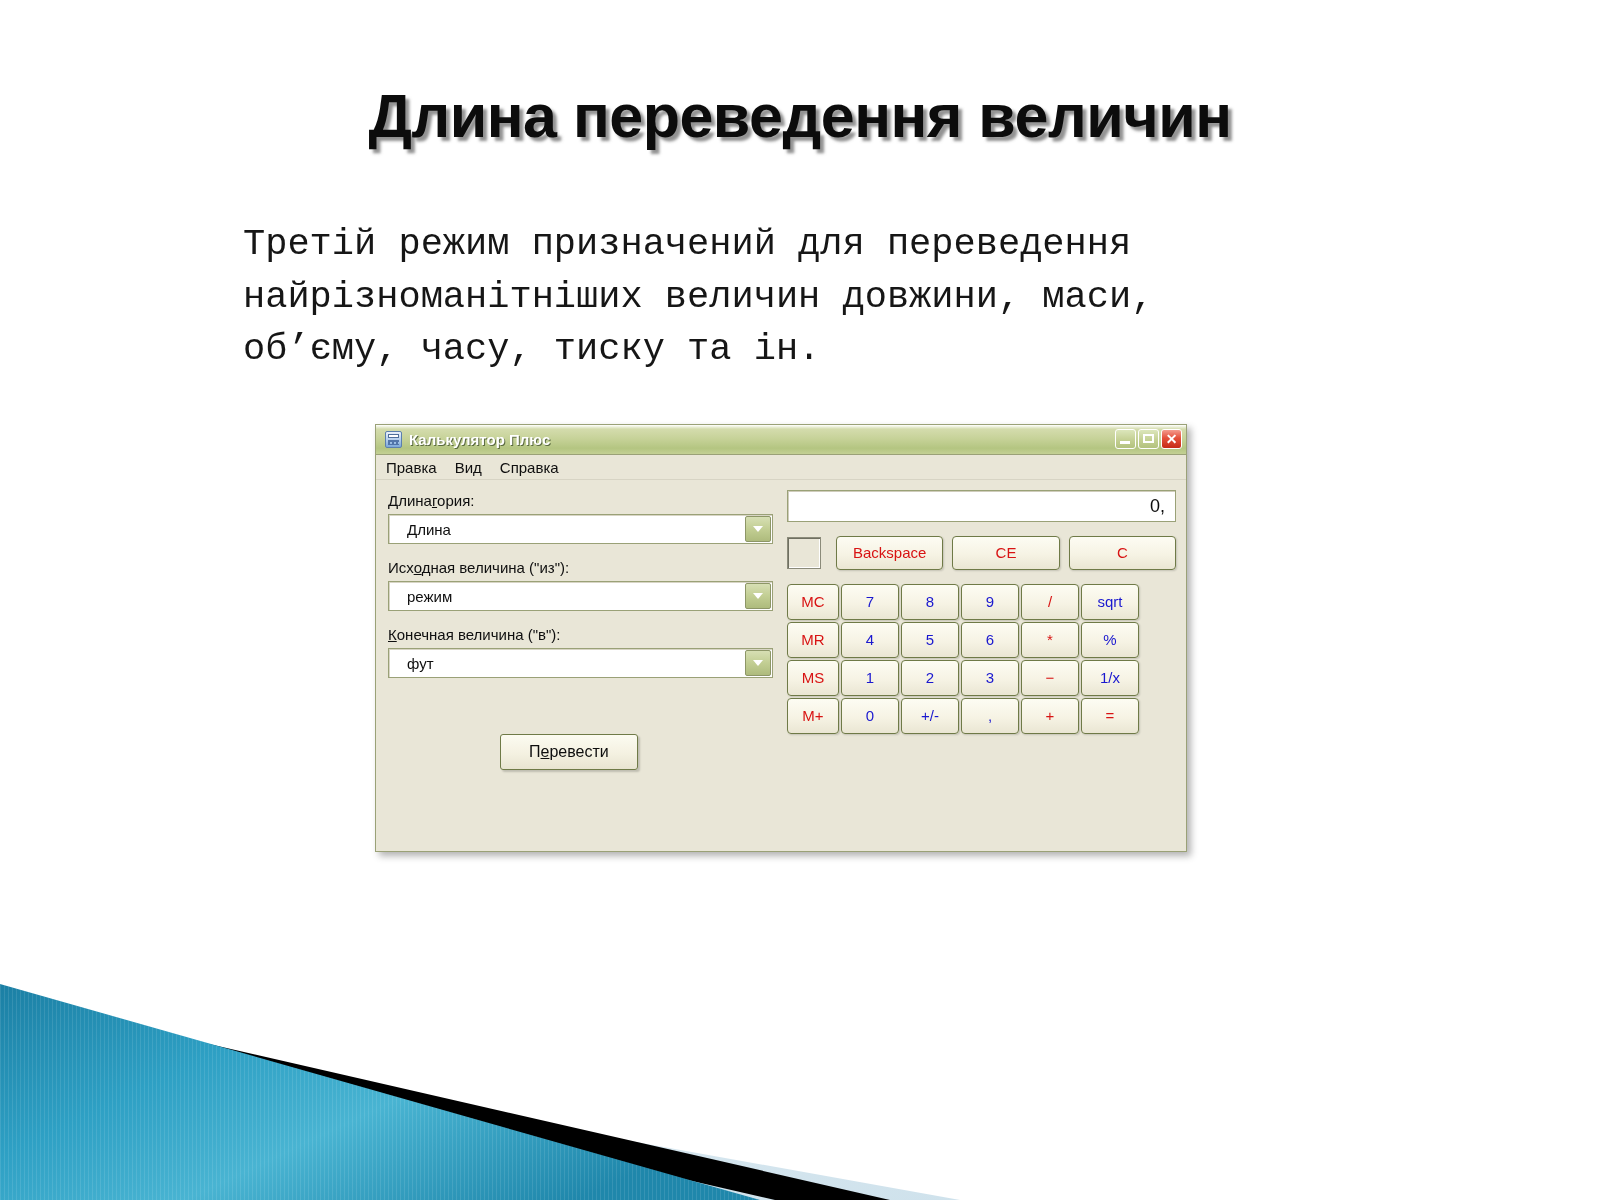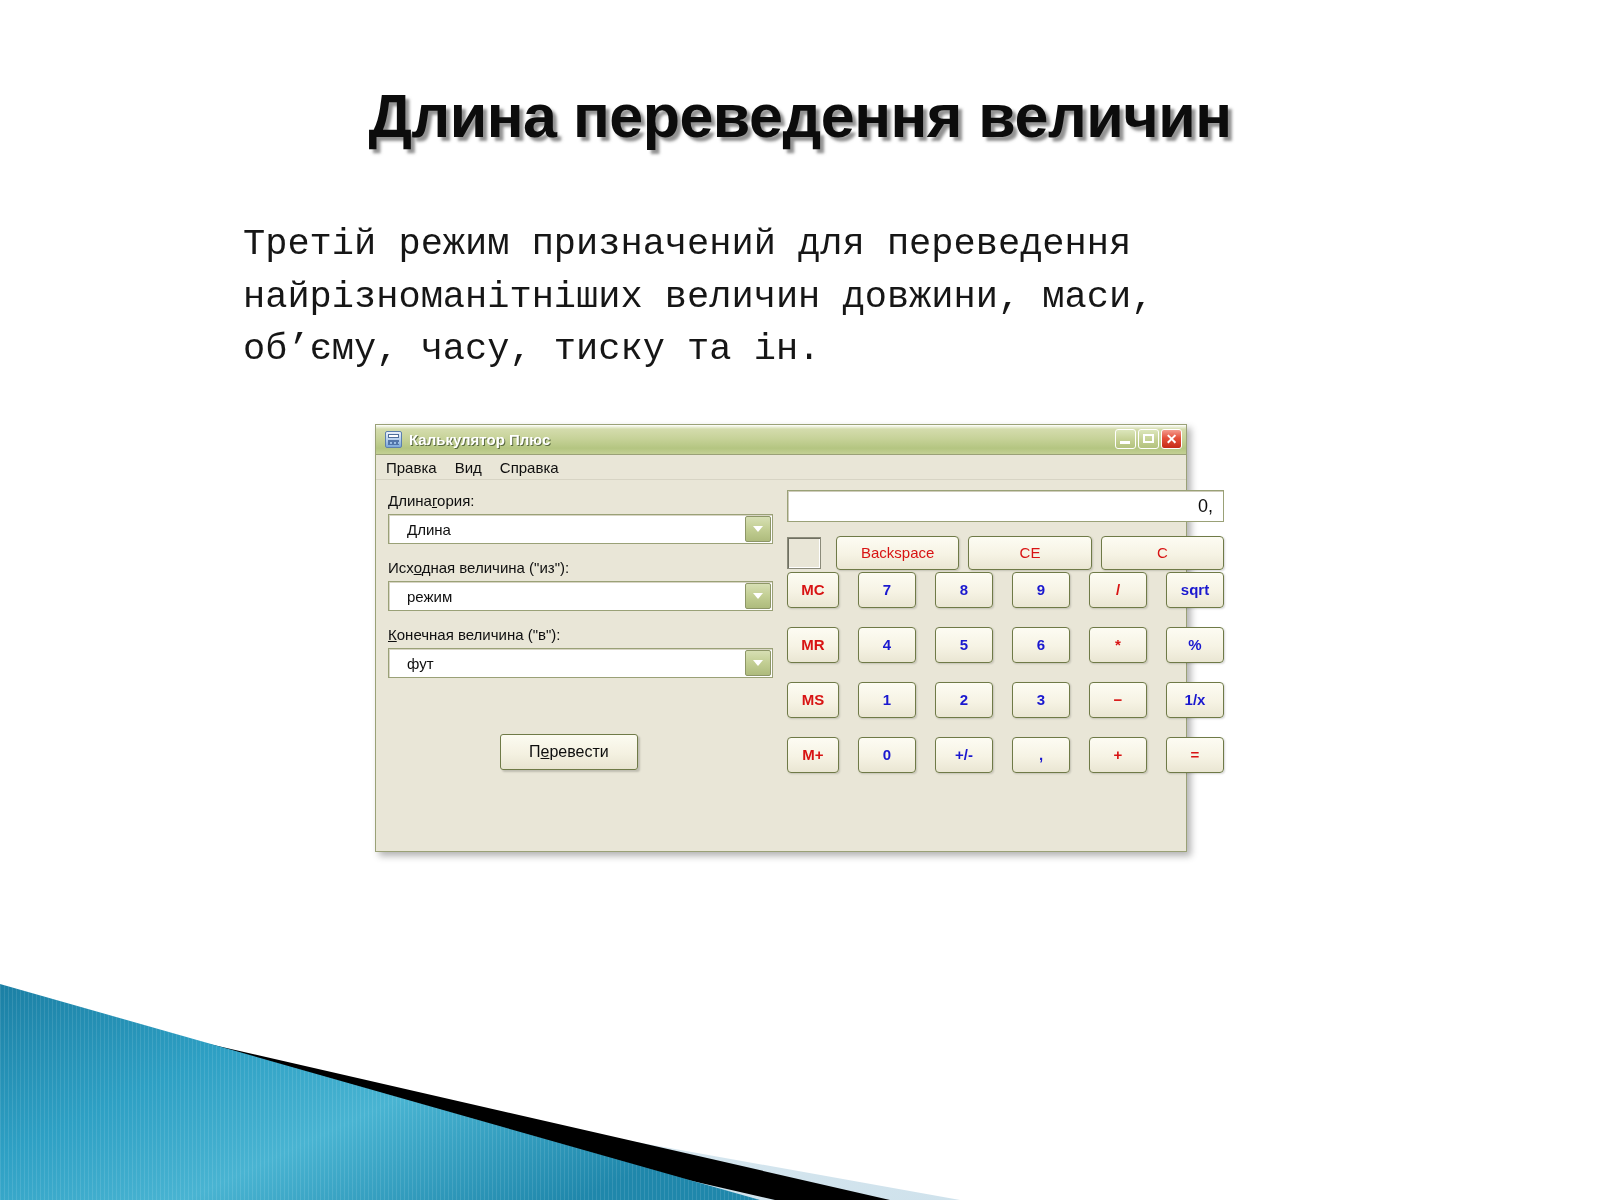--- a/index.html
+++ b/index.html
@@ -293,23 +293,22 @@
     box-sizing: border-box;
     box-shadow: 1px 1px 2px rgba(0,0,0,0.16);
     user-select: none;
   }
   .kbtn.red   { color: #d81313; }
   .kbtn.blue  { color: #1a18cf; }
   .kbtn.wide  { flex: 1 1 0; }
   .grid {
     display: grid;
     grid-template-columns: 52px 58px 58px 58px 58px 58px;
-    gap: 19px;
-    margin-top: 2px;
-    font-weight: bold;
+    gap: 2px;
+    margin-top: 14px;
   }
   .grid .kbtn { height: 36px; line-height: 34px; }
 
   
   .deco {
     position: absolute;
     left: 0;
     bottom: 0;
     width: 960px;
     height: 250px;

